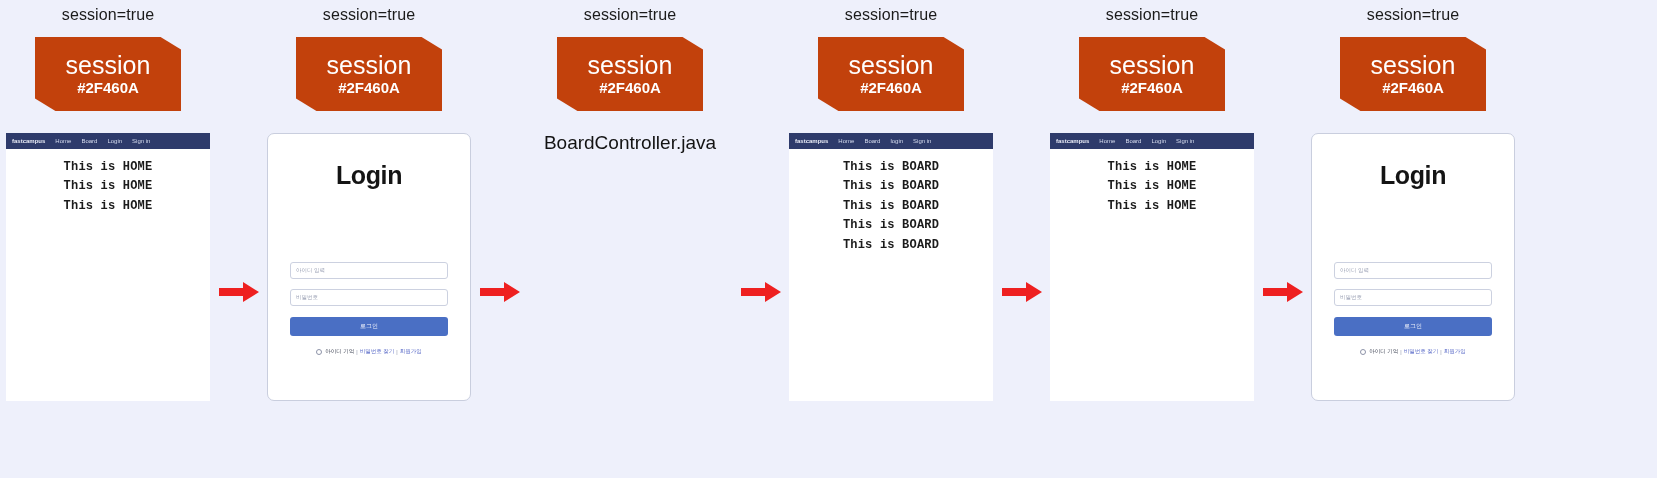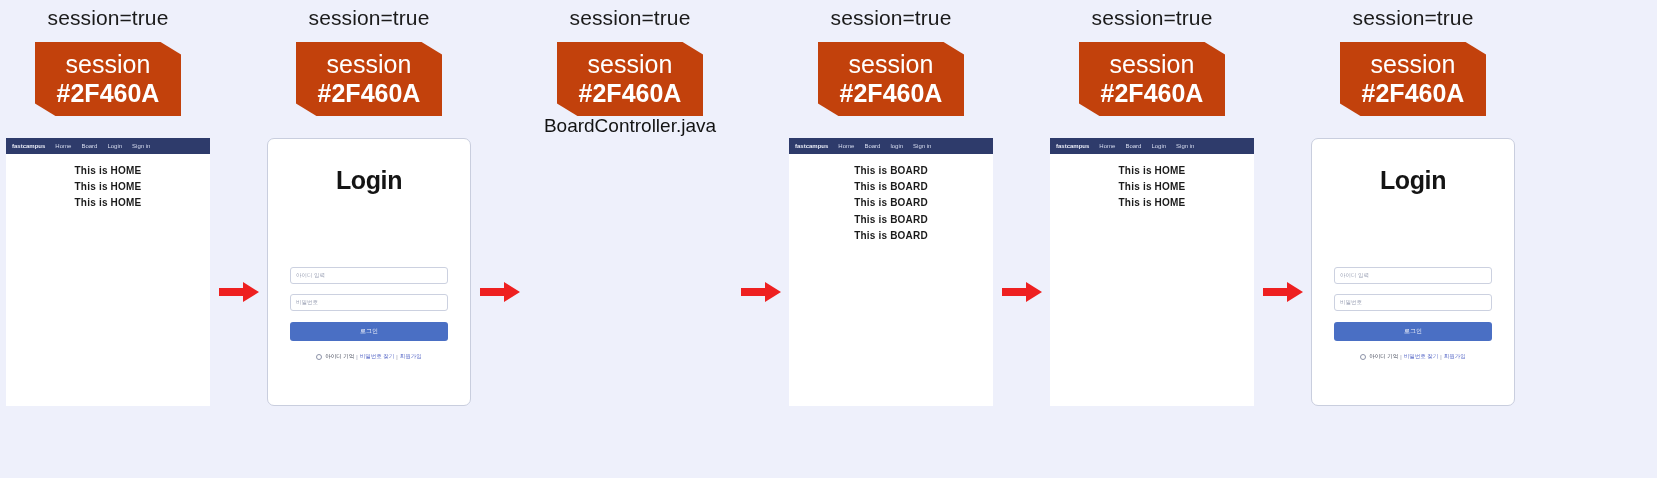--- a/index.html
+++ b/index.html
@@ -34,21 +34,21 @@
   .col {
     width: 216px;
     height: 478px;
     position: relative;
     display: flex;
     flex-direction: column;
     align-items: center;
   }
 
   .session-label {
-    font-size: 21px;
+    font-size: 16px;
     color: #1b1b1b;
     line-height: 1;
     margin-top: 7px;
     letter-spacing: 0.1px;
     white-space: nowrap;
   }
 
   
   .badge {
     margin-top: 14px;
@@ -62,21 +62,21 @@
     justify-content: center;
     clip-path: polygon(0 0, 86% 0, 100% 17%, 100% 100%, 14% 100%, 0 83%);
     box-shadow: 0 0 0 0 transparent;
   }
   .badge .b1 {
     font-size: 25px;
     font-weight: 400;
     line-height: 1.08;
   }
   .badge .b2 {
-    font-size: 25px;
+    font-size: 15px;
     font-weight: 700;
     line-height: 1.2;
   }
 
   
   .page-wrap {
     margin-top: 22px;
     width: 204px;
     position: relative;
   }
@@ -104,25 +104,26 @@
   }
   .navbar .nav-link {
     color: #d6dcef;
     font-size: 6px;
   }
   .page-lines {
     padding-top: 9px;
     text-align: center;
   }
   .page-lines .line {
-    font-size: 10px;
+    font-size: 12px;
     font-weight: 700;
     color: #1b1b1b;
     line-height: 1.62;
     letter-spacing: 0.2px;
+    font-family: Liberation Mono, monospace;
   }
 
   
   .page-card {
     width: 204px;
     height: 268px;
     background: #ffffff;
     border: 1px solid #c9cede;
     border-radius: 7px;
     box-sizing: border-box;
@@ -183,20 +184,21 @@
     margin-right: 1px;
   }
   .links .t-dark { color: #33384a; }
   .links .t-link { color: #5566c6; }
   .links .sep { color: #8d93a8; }
 
   
   .ctrl-title {
     font-size: 19px;
     color: #131313;
+    margin-top: 22px;
     line-height: 1;
     white-space: nowrap;
   }
   .ctrl-box {
     margin-top: 7px;
     width: 204px;
     height: 268px;
     background: #ffffff;
     border: 1.5px solid #6f94d8;
     box-sizing: border-box;

